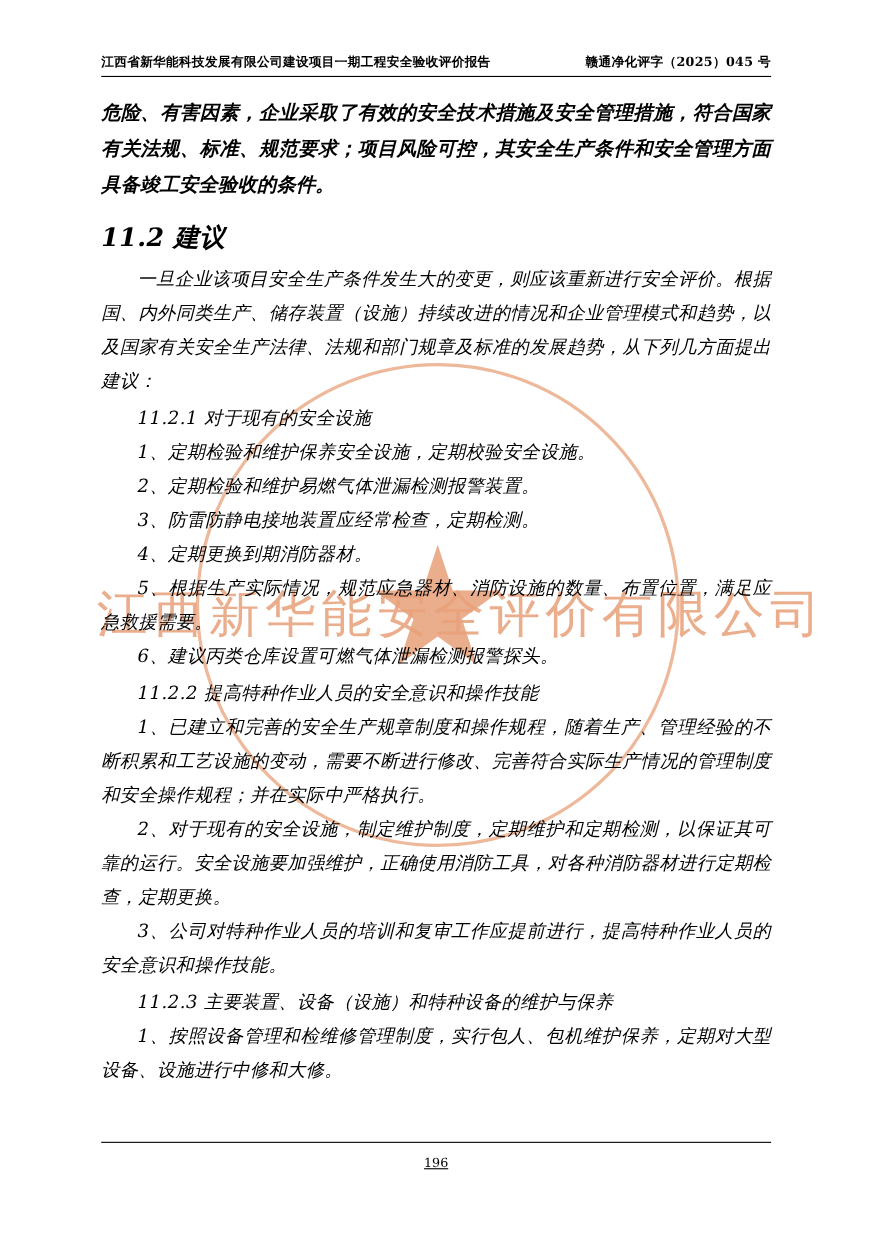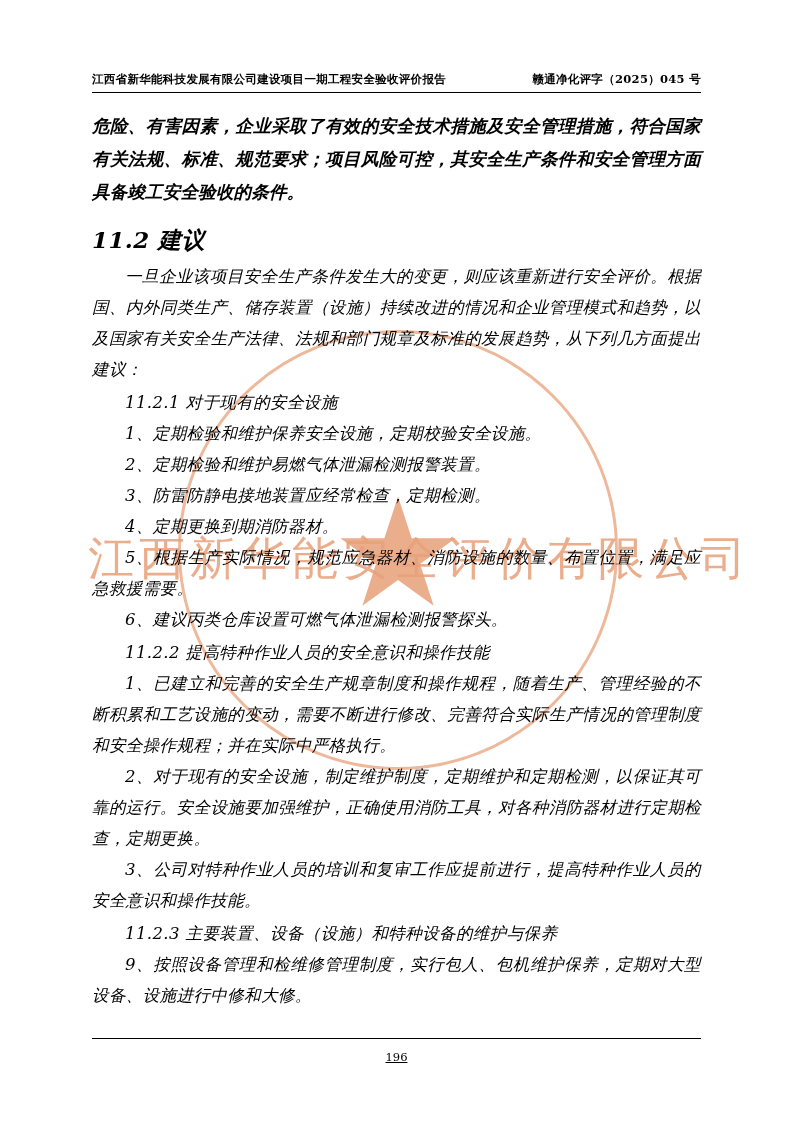--- a/index.html
+++ b/index.html
@@ -72,21 +72,21 @@
   
   .page-inner {
     position: relative;
     z-index: 10;
     padding: 0 92px;
   }
   .header {
     display: flex;
     justify-content: space-between;
     align-items: flex-end;
-    padding-top: 72px;
+    padding-top: 49px;
     font-family: "DejaVu Serif", "Liberation Serif", serif;
     font-weight: bold;
     font-size: 11.5px;
     color: #000;
     letter-spacing: .3px;
   }
   .header-line {
     margin-top: 5px;
     border-bottom: 1.2px solid #000;
   }
@@ -178,21 +178,21 @@
       <p class="indent">4、定期更换到期消防器材。</p>
       <p class="indent">5、根据生产实际情况，规范应急器材、消防设施的数量、布置位置，满足应急救援需要。</p>
       <p class="indent">6、建议丙类仓库设置可燃气体泄漏检测报警探头。</p>
 
       <p class="indent sub">11.2.2 提高特种作业人员的安全意识和操作技能</p>
       <p class="indent">1、已建立和完善的安全生产规章制度和操作规程，随着生产、管理经验的不断积累和工艺设施的变动，需要不断进行修改、完善符合实际生产情况的管理制度和安全操作规程；并在实际中严格执行。</p>
       <p class="indent">2、对于现有的安全设施，制定维护制度，定期维护和定期检测，以保证其可靠的运行。安全设施要加强维护，正确使用消防工具，对各种消防器材进行定期检查，定期更换。</p>
       <p class="indent">3、公司对特种作业人员的培训和复审工作应提前进行，提高特种作业人员的安全意识和操作技能。</p>
 
       <p class="indent sub">11.2.3 主要装置、设备（设施）和特种设备的维护与保养</p>
-      <p class="indent">9、按照设备管理和检维修管理制度，实行包人、包机维护保养，定期对大型设备、设施进行中修和大修。</p>
+      <p class="indent">1、按照设备管理和检维修管理制度，实行包人、包机维护保养，定期对大型设备、设施进行中修和大修。</p>
 
     </div>
   </div>
 
   <div class="footer">
     <div class="footer-line"></div>
     <div class="footer-num">196</div>
   </div>
 
 </div>

